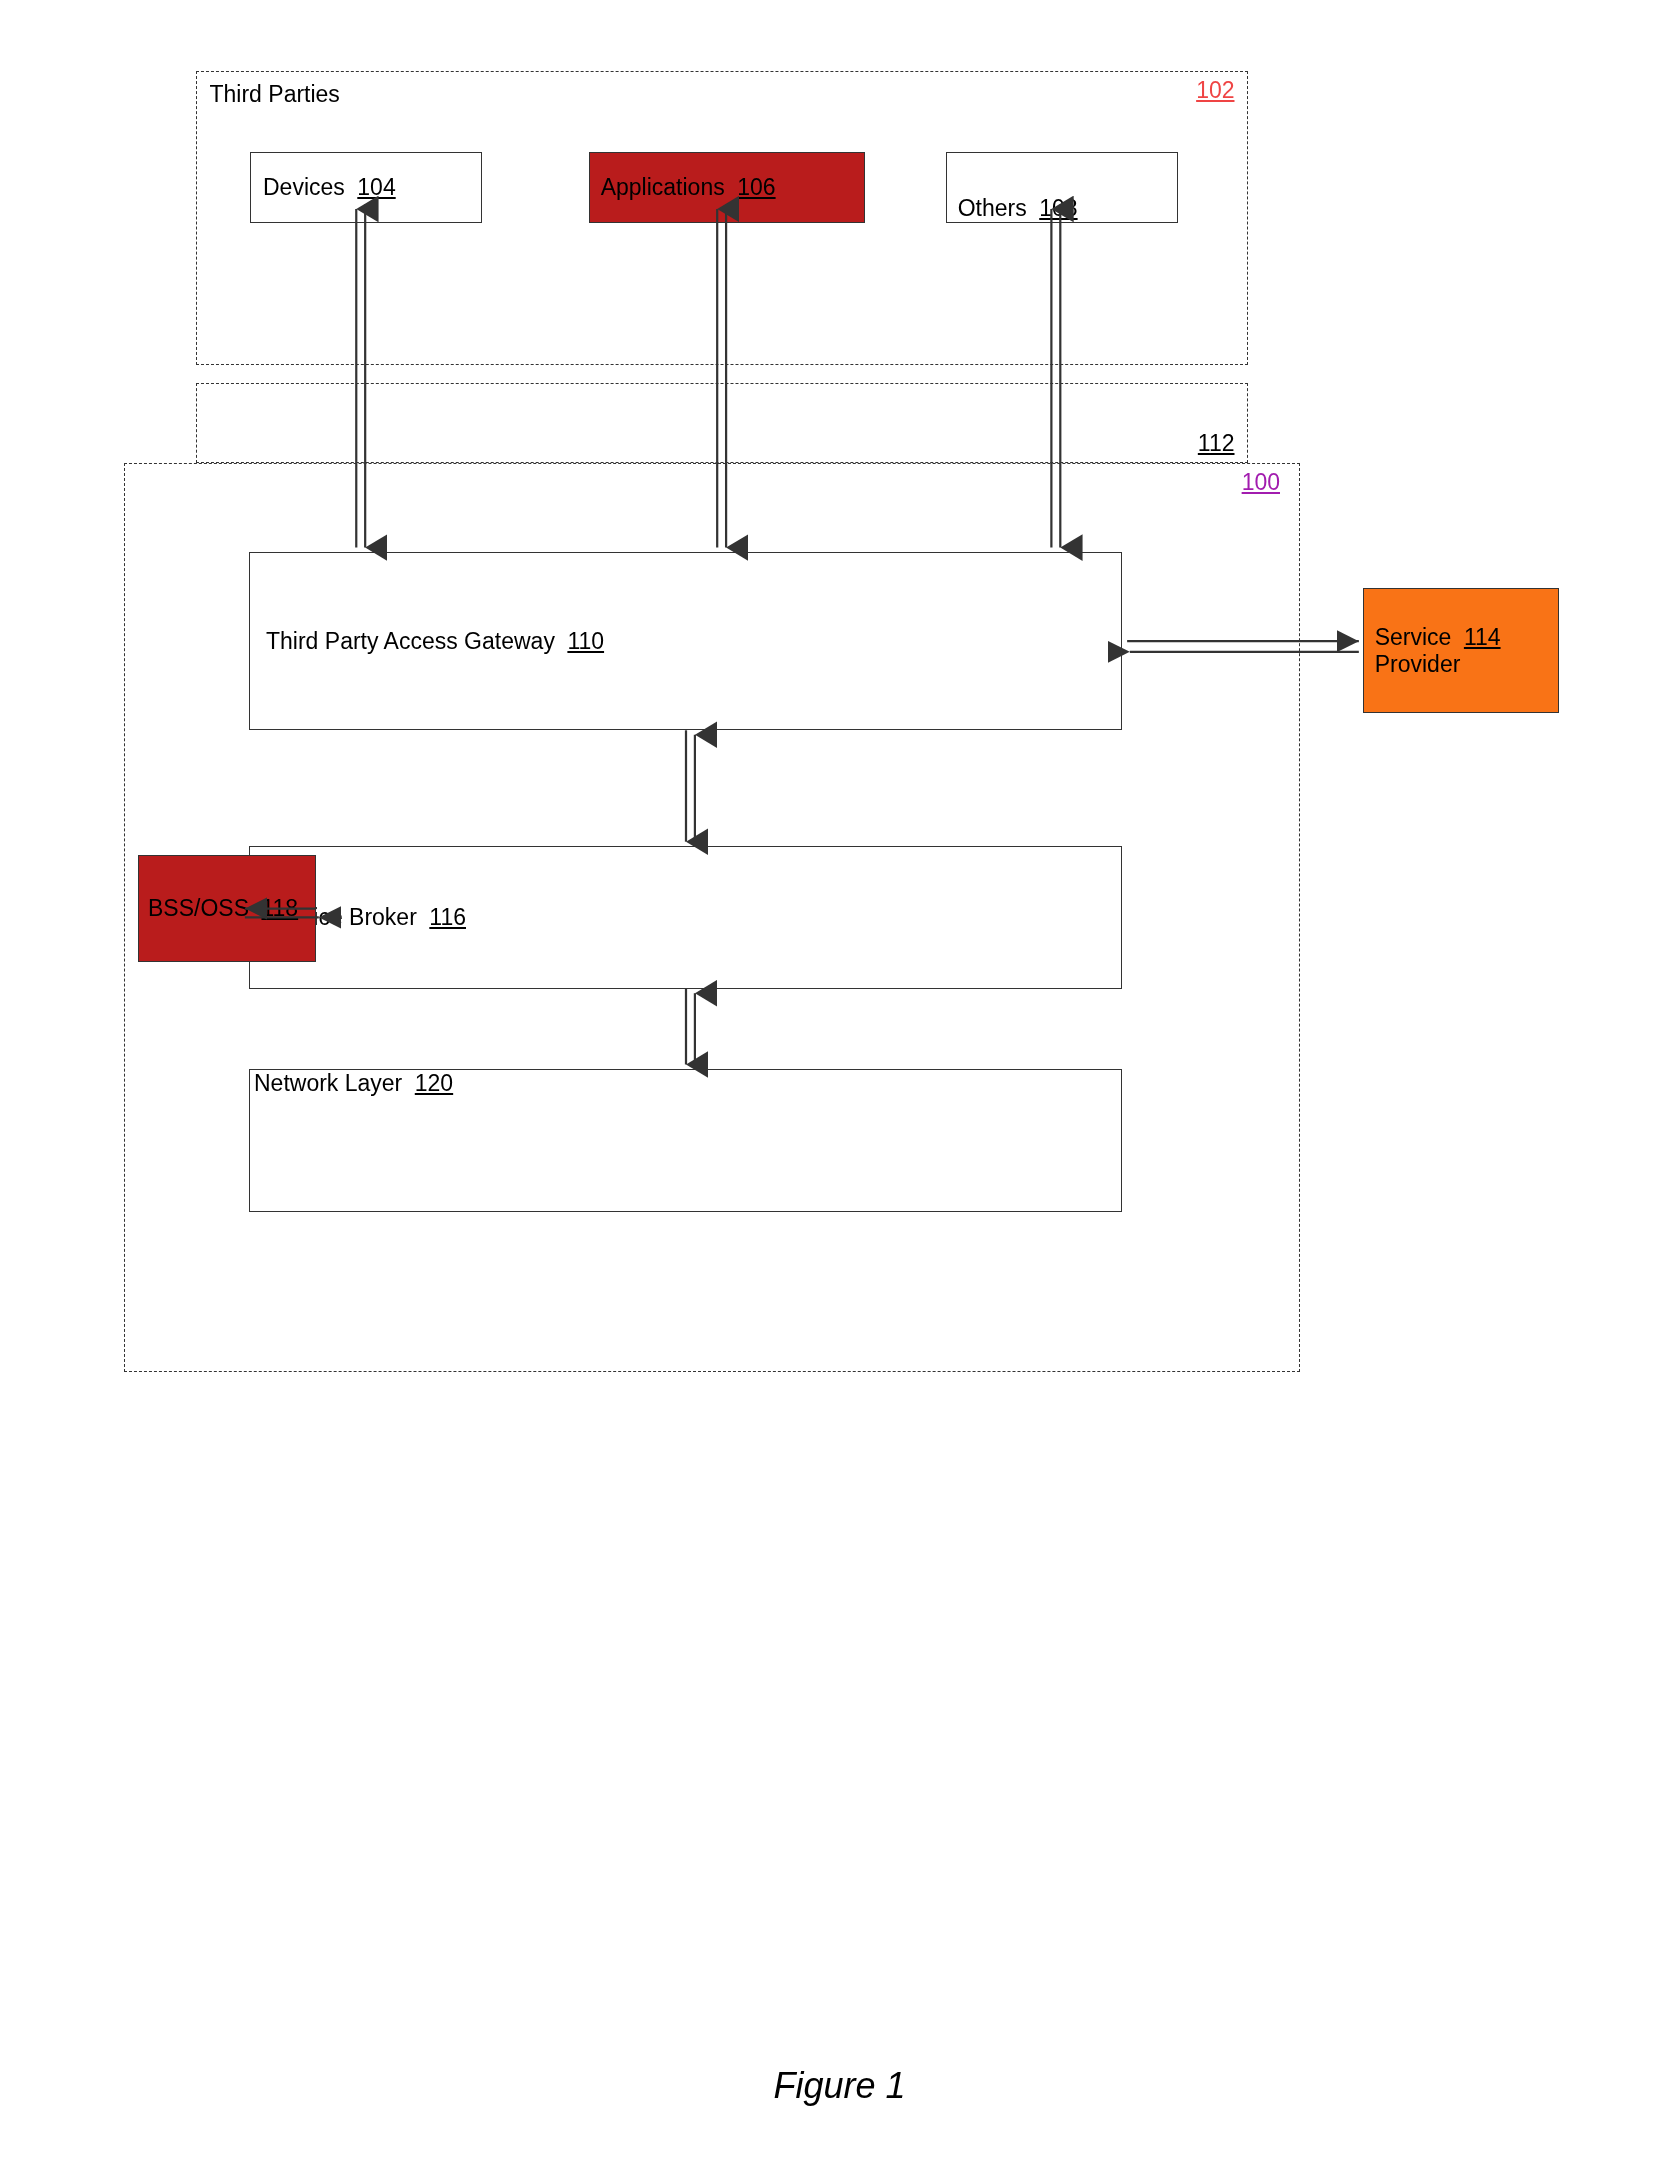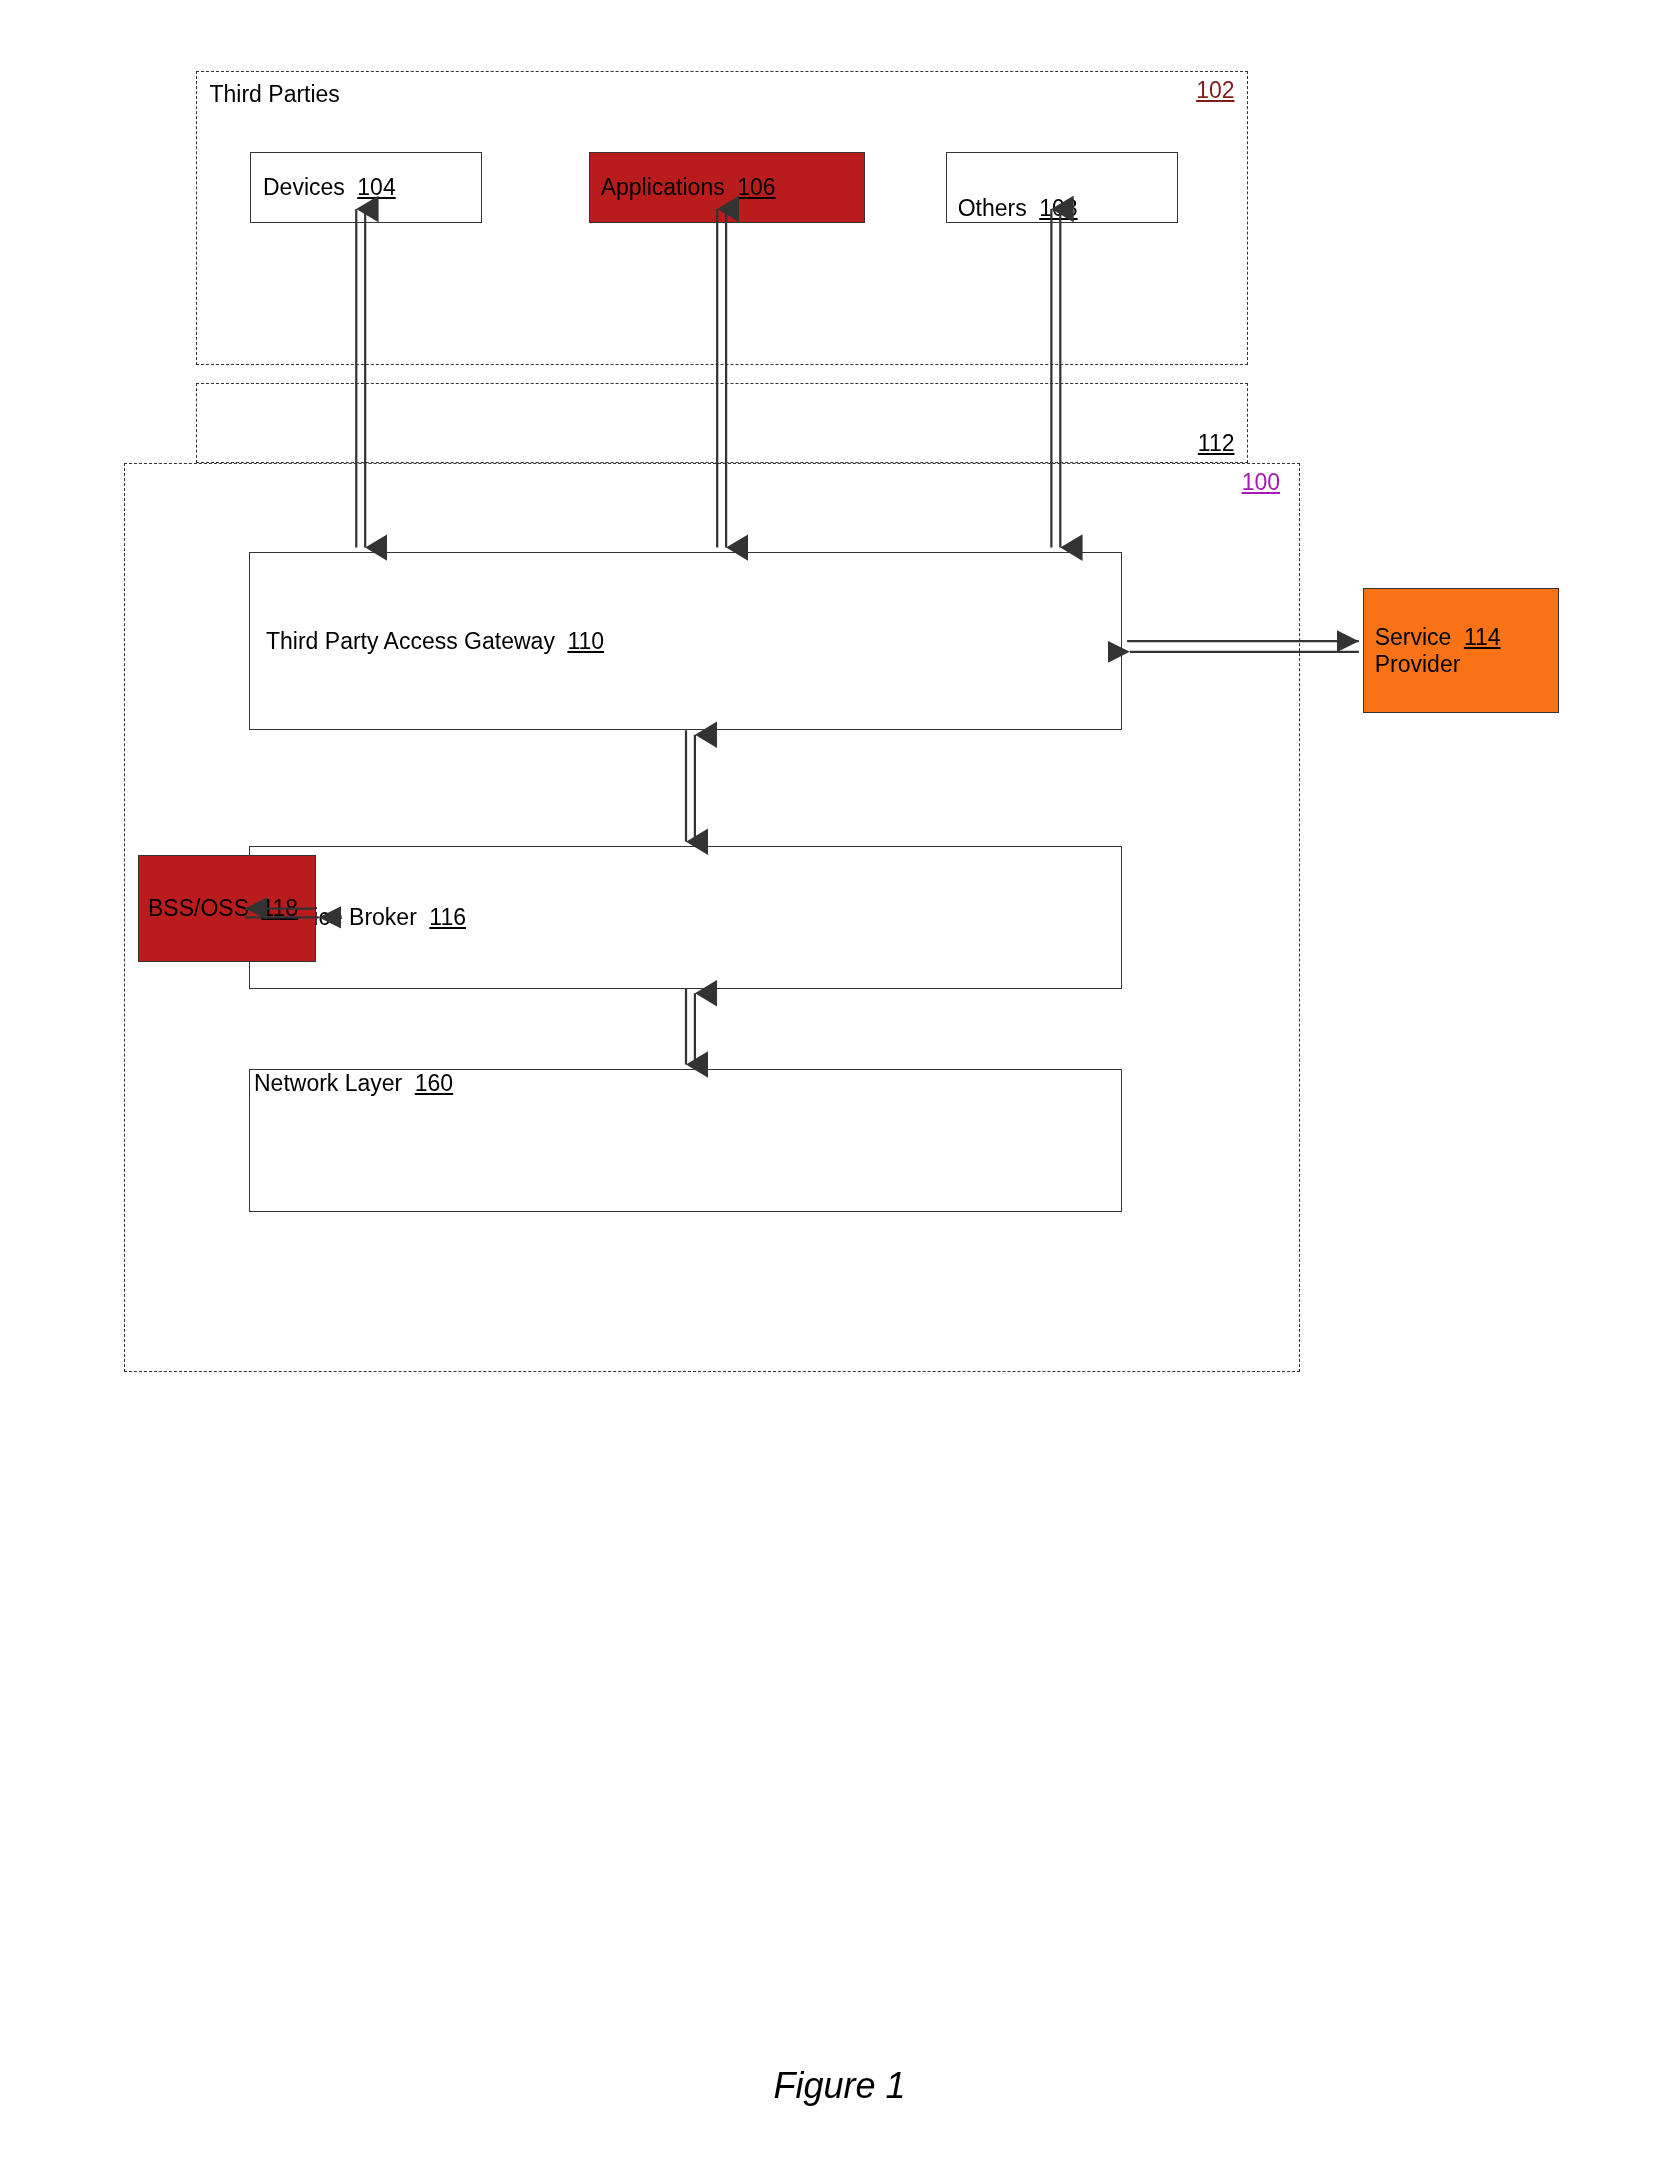--- a/index.html
+++ b/index.html
@@ -39,21 +39,21 @@
       font-weight: normal;
       color: #000;
     }
 
     .ref-102 {
       position: absolute;
       top: 5.3px;
       right: 12.5px;
       font-size: 23px;
       text-decoration: underline;
-      color: #7f1d1d;
+      color: #ef4444;
     }
 
     
     .box-devices {
       position: absolute;
       top: 80px;
       left: 53px;
       width: 232px;
       height: 71px;
       border: 1.8px solid #333;
@@ -273,21 +273,21 @@
     <span class="box-ref">110</span>
   </div>
 
   <div class="box-broker">
     <span class="box-label">Service Broker</span>
     <span class="box-ref">116</span>
   </div>
 
   <div class="box-network">
     <span class="box-label">Network Layer</span>
-    <span class="box-ref">160</span>
+    <span class="box-ref">120</span>
   </div>
 
   <div class="box-bssoss">
     <span class="box-label">BSS/OSS</span>
     <span class="box-ref">118</span>
   </div>
 
   <div class="box-service-provider">
     <div style="display:flex; align-items:center;">
       <span class="box-label">Service</span>

